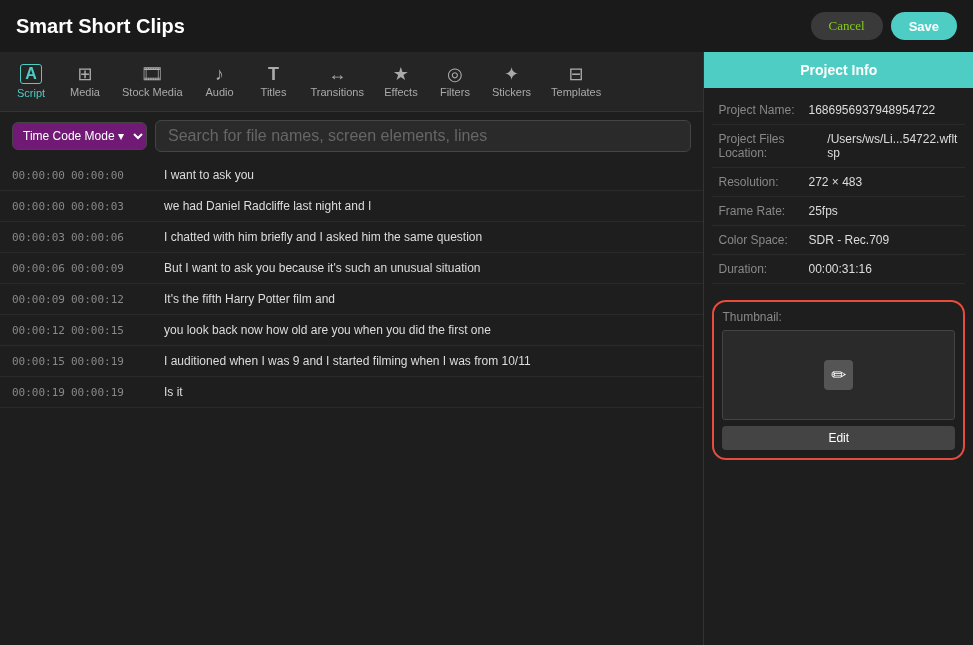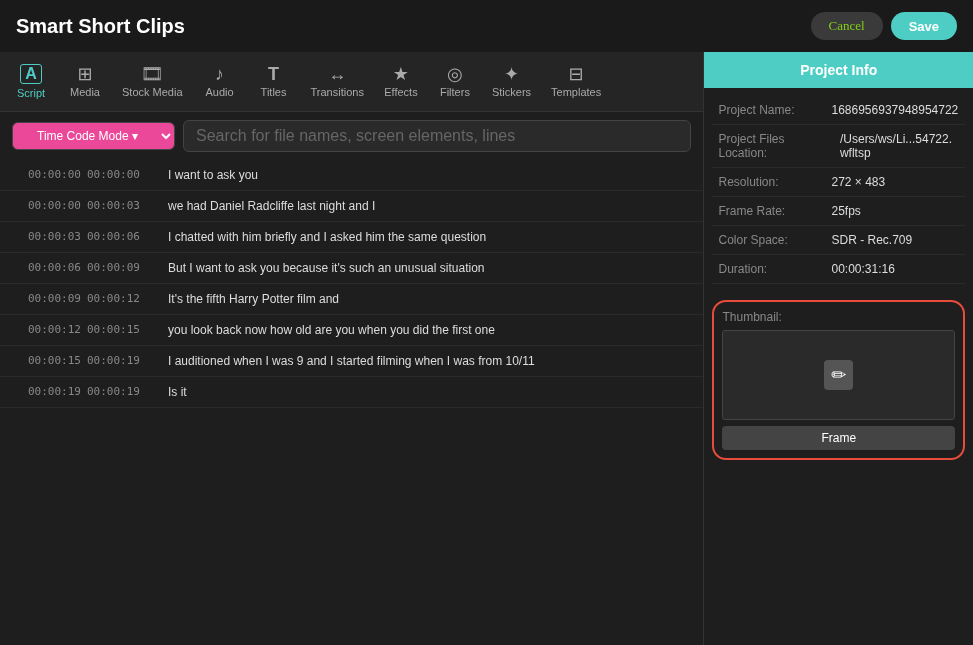--- a/index.html
+++ b/index.html
@@ -97,24 +97,24 @@
 
     
     .search-bar {
       display: flex;
       align-items: center;
       padding: 8px 12px;
       gap: 8px;
       background: #1e1e1e;
     }
     .time-code-select {
-      background: #ec4899;
+      background: #701a75;
       color: #fff;
       border: 1px solid #444;
-      padding: 5px 20px;
+      padding: 5px 6px;
       border-radius: 6px;
       font-size: 12px;
       cursor: pointer;
     }
     .search-input {
       flex: 1;
       background: #2a2a2a;
       border: 1px solid #444;
       color: #aaa;
       padding: 6px 12px;
@@ -124,22 +124,24 @@
     .search-input::placeholder { color: #666; }
 
     
     .script-list {
       flex: 1;
       overflow-y: auto;
       padding: 0;
     }
     .script-row {
       display: flex;
-      padding: 8px 28px;
+      align-items: center;
+      padding: 8px 12px;
       border-bottom: 1px solid #2a2a2a;
+      gap: 12px;
     }
     .time-codes {
       display: flex;
       gap: 6px;
       min-width: 140px;
       color: #888;
       font-size: 11px;
       font-family: monospace;
     }
     .script-text {
@@ -168,21 +170,21 @@
       font-weight: 600;
       text-align: center;
     }
     .info-table {
       padding: 8px;
     }
     .info-row {
       display: flex;
       padding: 7px 6px;
       border-bottom: 1px solid #2a2a2a;
-      gap: 23px;
+      gap: 0;
     }
     .info-label {
       color: #888;
       font-size: 12px;
       min-width: 90px;
     }
     .info-value {
       color: #ddd;
       font-size: 12px;
       word-break: break-all;
@@ -389,17 +391,17 @@
         <div class="info-row">
       <span class="info-label">Duration:</span>
       <span class="info-value">00:00:31:16</span>
     </div>
       </div>
     <div class="thumbnail-section">
       <div class="thumbnail-label">Thumbnail:</div>
       <div class="thumbnail-preview">
         <span class="pencil-icon">✏</span>
       </div>
-      <button class="btn-edit">Frame</button>
+      <button class="btn-edit">Edit</button>
     </div>
   </div>
 
 </div>
 
 </body></html>

